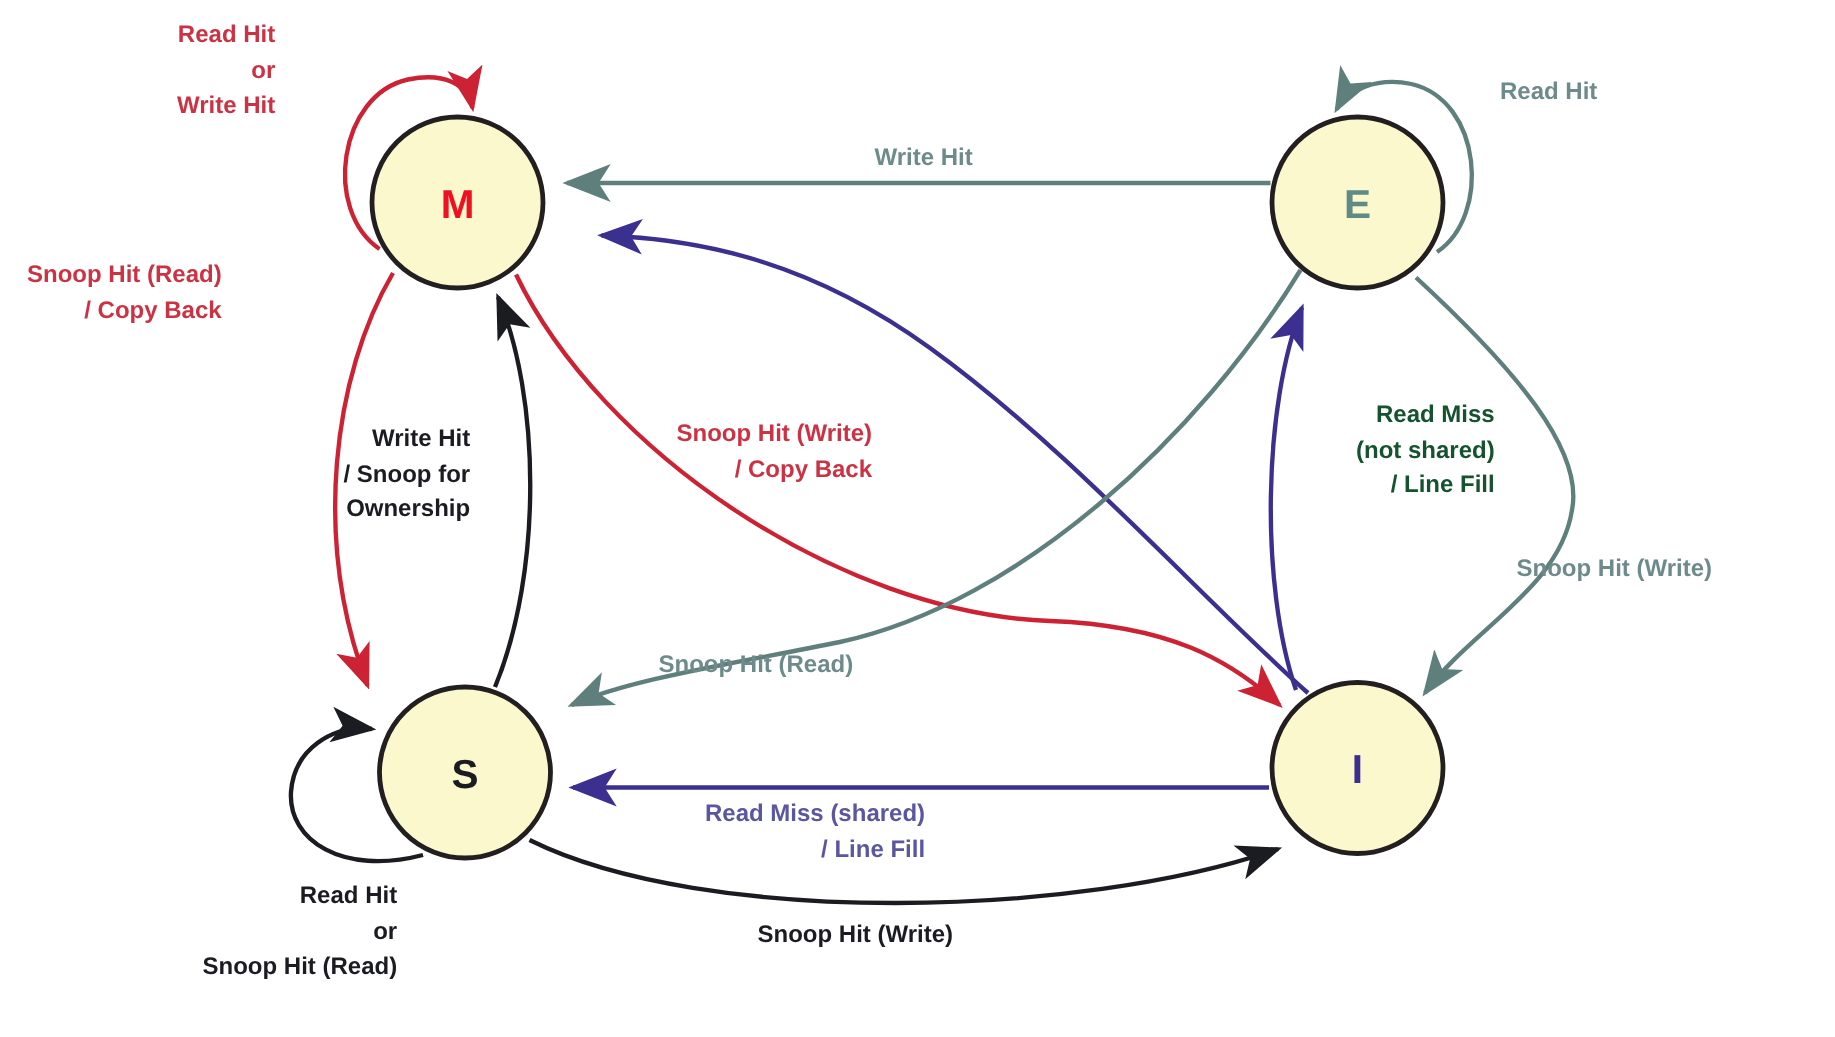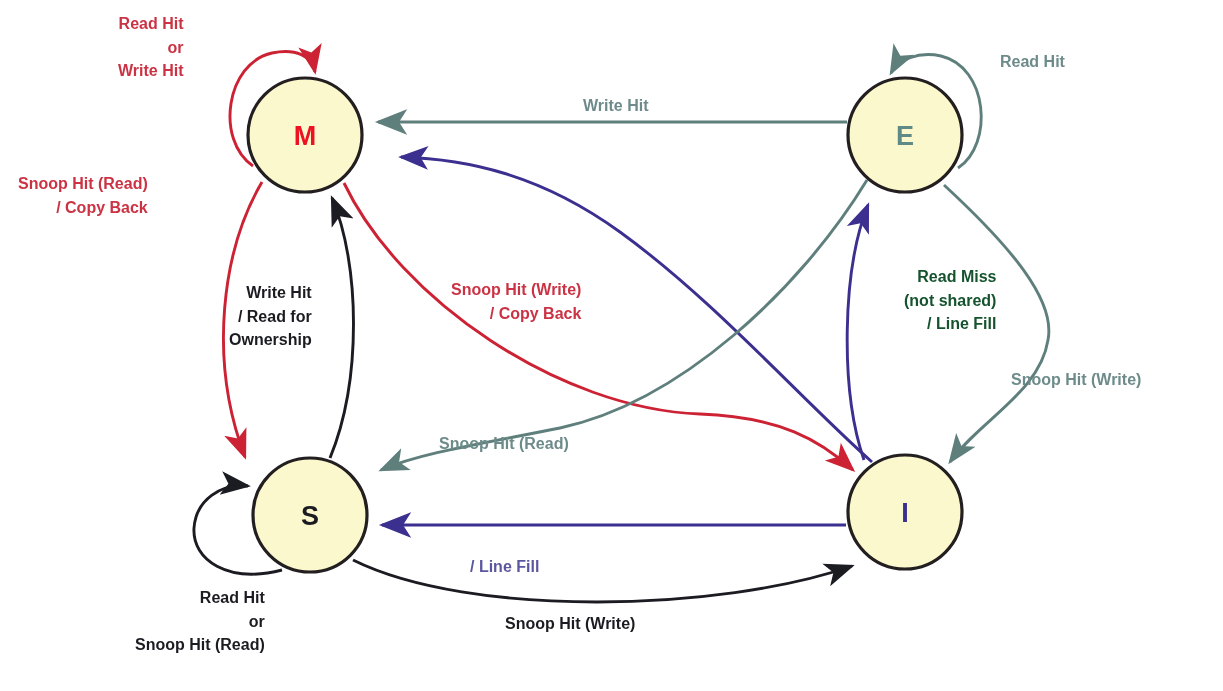--- a/index.html
+++ b/index.html
@@ -115,34 +115,34 @@
     <g>
       <circle class="node-circle" cx="905" cy="512" r="57" fill="#fbf8cd" stroke="#231f20"></circle>
       <text class="node-label" x="905" y="513" fill="#3b2f8f">I</text>
     </g>
   </svg>
 
   <div class="lbl" style="left:118px; top:12px; color:#cb3344;"><span>Read Hit</span><br><span>or</span><br><span>Write Hit</span></div>
 
   <div class="lbl" style="left:18px; top:172px; color:#cb3344;"><span>Snoop Hit (Read)</span><br><span>/ Copy Back</span></div>
 
-  <div class="lbl" style="left:229px; top:281px; color:#1b1b22;"><span>Write Hit</span><br><span>/ Read for</span><br><span>Ownership</span></div>
+  <div class="lbl" style="left:229px; top:281px; color:#1b1b22;"><span>Write Hit</span><br><span>/ Snoop for</span><br><span>Ownership</span></div>
 
   <div class="lbl" style="left:451px; top:278px; color:#cb3344;"><span>Snoop Hit (Write)</span><br><span>/ Copy Back</span></div>
 
   <div class="lbl" style="left:1000px; top:50px; color:#6d8b8a;"><span>Read Hit</span></div>
 
   <div class="lbl" style="left:583px; top:94px; color:#6d8b8a;"><span>Write Hit</span></div>
 
 
   <div class="lbl" style="left:864px; top:265px; color:#14532d;margin-left:40px;"><span>Read Miss</span><br><span>(not shared)</span><br><span>/ Line Fill</span></div>
 
   <div class="lbl" style="left:1011px; top:368px; color:#6d8b8a;"><span>Snoop Hit (Write)</span></div>
 
   <div class="lbl" style="left:439px; top:432px; color:#6d8b8a;"><span>Snoop Hit (Read)</span></div>
 
-  <div class="lbl" style="left:470px; top:531px; color:#5b56a0;"><br><span>/ Line Fill</span></div>
+  <div class="lbl" style="left:470px; top:531px; color:#5b56a0;"><span>Read Miss (shared)</span><br><span>/ Line Fill</span></div>
 
   <div class="lbl" style="left:505px; top:612px; color:#1b1b22;"><span>Snoop Hit (Write)</span></div>
 
   <div class="lbl" style="left:135px; top:586px; color:#1b1b22;"><span>Read Hit</span><br><span>or</span><br><span>Snoop Hit (Read)</span></div>
 
 </div>
 
 </body></html>

